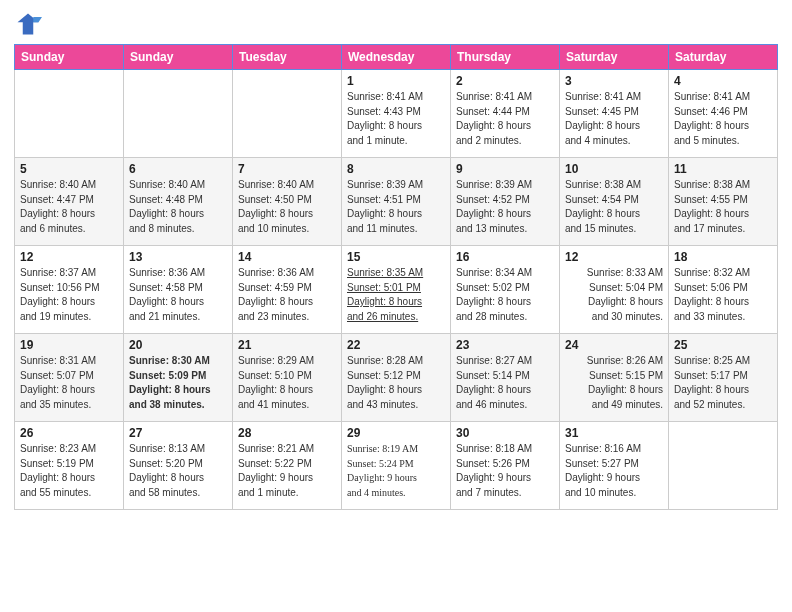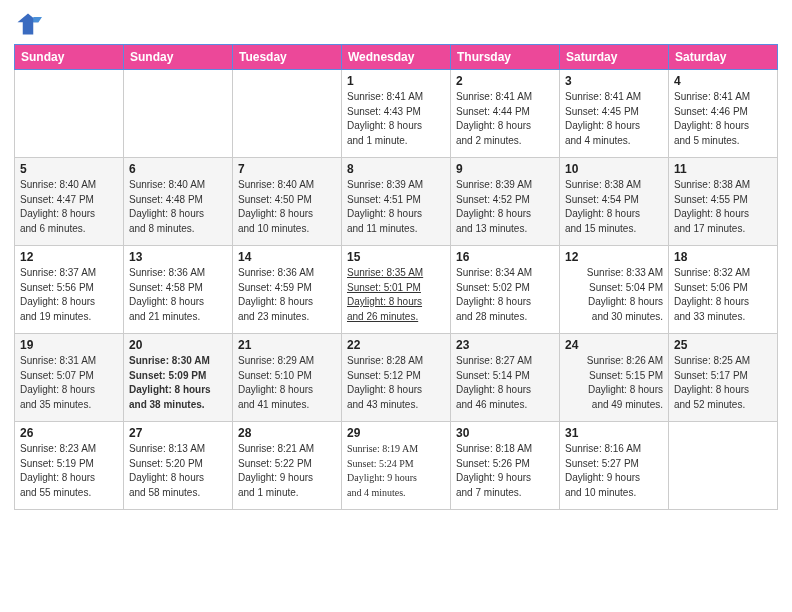--- a/index.html
+++ b/index.html
@@ -208,21 +208,21 @@
             <div class="day-info" style="white-space: pre-line;">Sunrise: 8:38 AM
 Sunset: 4:55 PM
 Daylight: 8 hours
 and 17 minutes.</div>
           </td>
         </tr>
         <tr>
           <td>
             <div class="day-num">12</div>
             <div class="day-info" style="white-space: pre-line;">Sunrise: 8:37 AM
-Sunset: 5:56 PM
+Sunset: 10:56 PM
 Daylight: 8 hours
 and 19 minutes.</div>
           </td>
           <td>
             <div class="day-num">13</div>
             <div class="day-info" style="white-space: pre-line;">Sunrise: 8:36 AM
 Sunset: 4:58 PM
 Daylight: 8 hours
 and 21 minutes.</div>
           </td>

